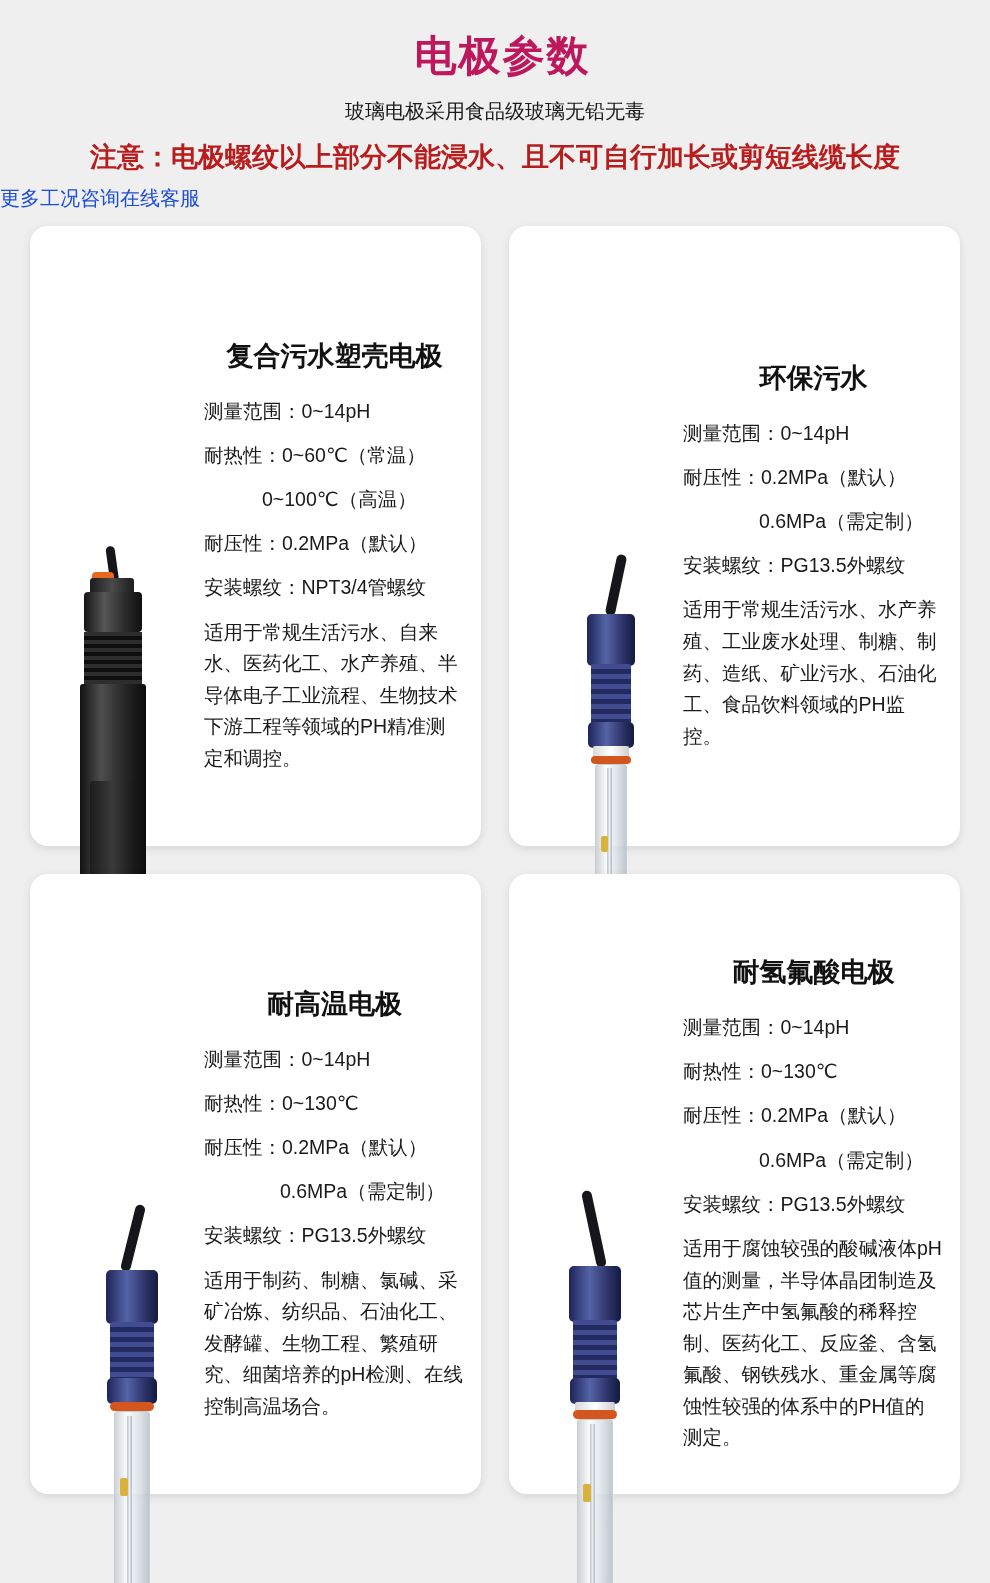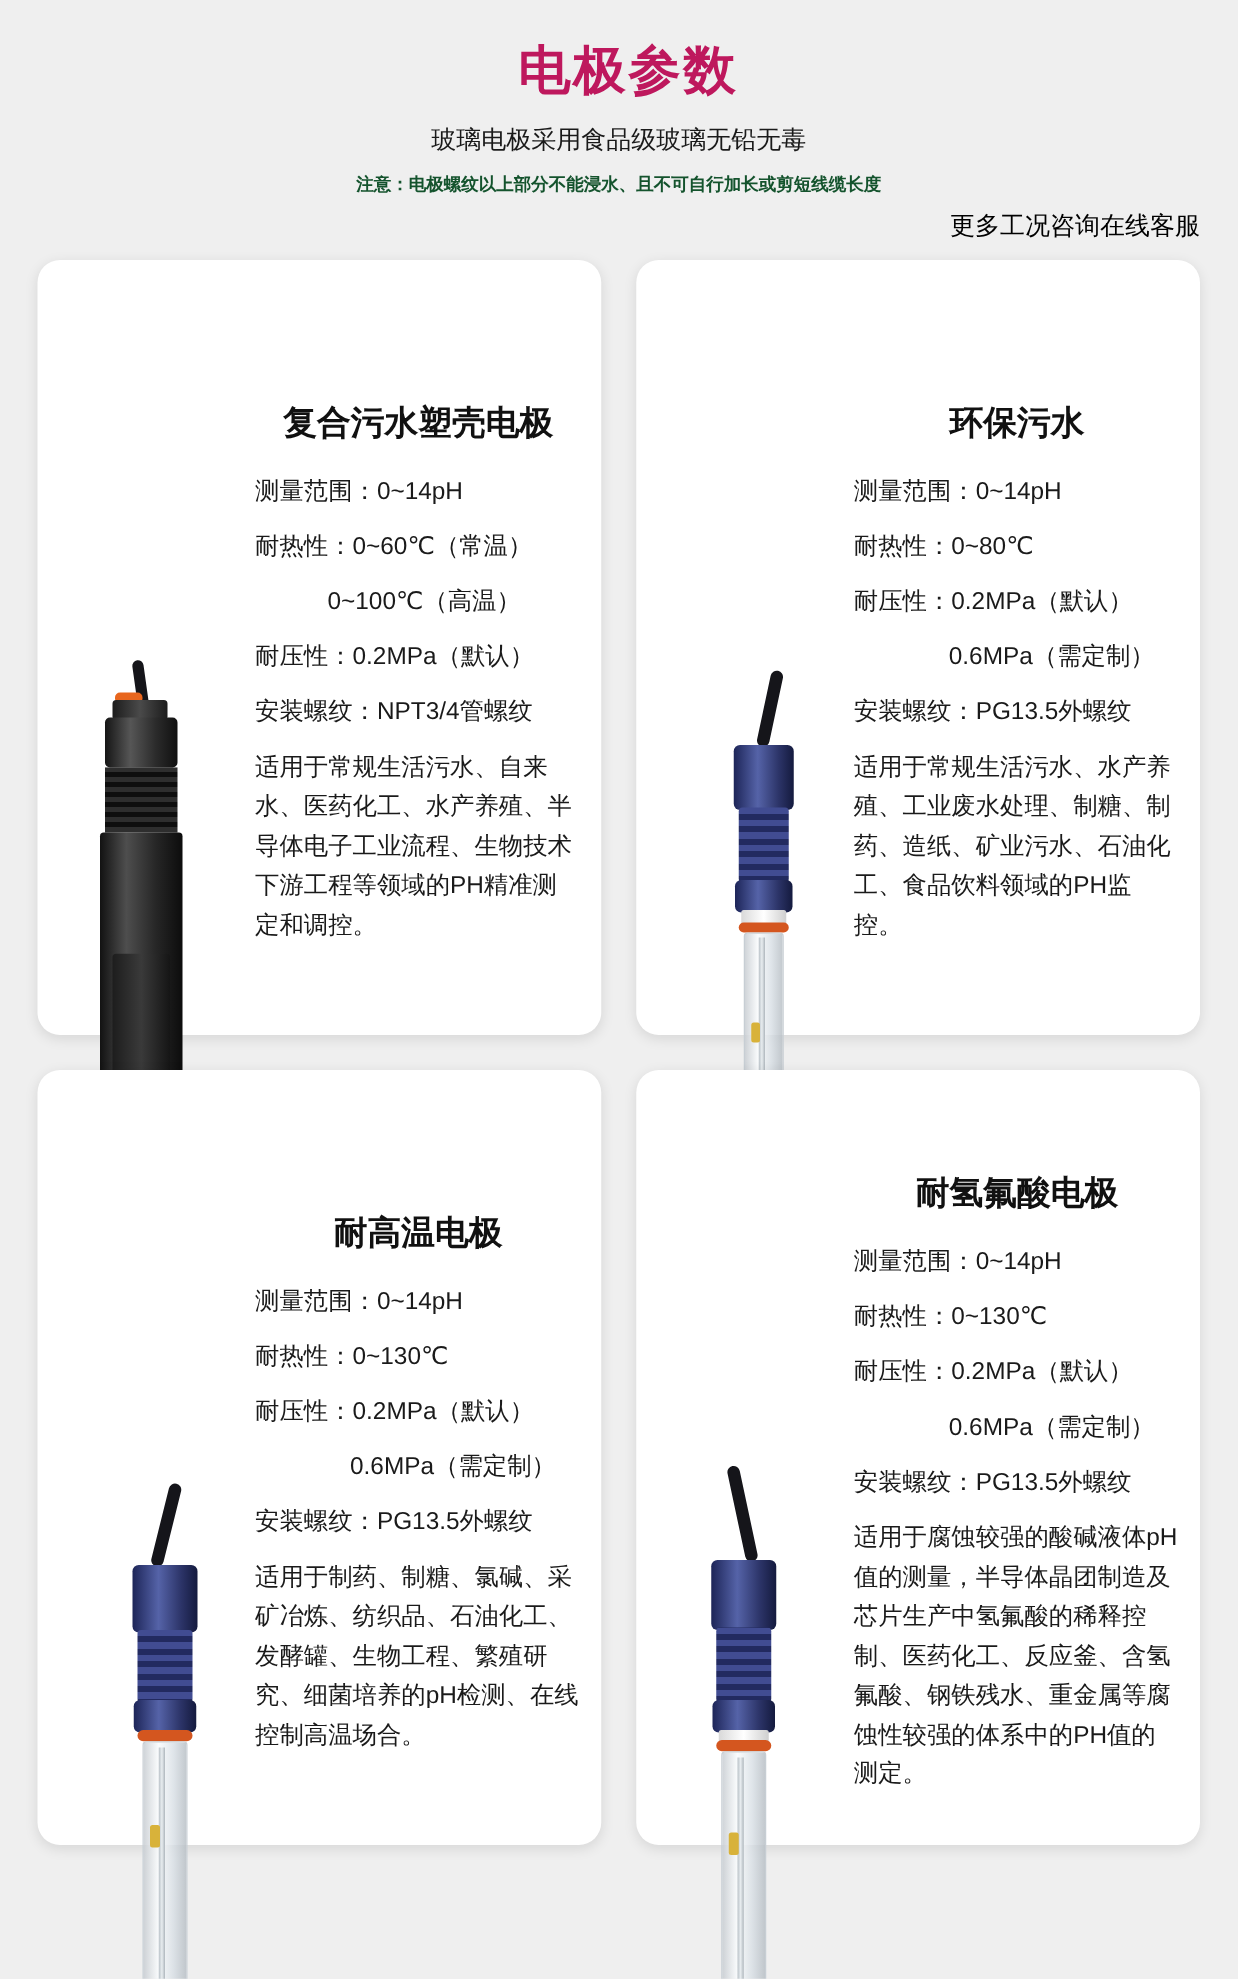--- a/index.html
+++ b/index.html
@@ -23,31 +23,31 @@
     color: #be185d;
     margin-left: 15px;
   }
   .subtitle {
     font-size: 20px;
     margin-top: 14px;
     color: #1a1a1a;
     text-align: center;
   }
   .warning {
-    font-size: 14px;
+    font-size: 27px;
     font-weight: bold;
-    color: #14532d;
+    color: #b91c1c;
     margin-top: 14px;
   }
   .consult {
     font-size: 20px;
-    text-align: right;
+    text-align: left;
     padding-right: 30px;
     margin-top: 10px;
-    color: #000000;
+    color: #1d4ed8;
   }
   .grid {
     position: relative;
     margin-top: 14px;
     padding: 0 30px;
     display: grid;
     grid-template-columns: 1fr 1fr;
     grid-gap: 28px 28px;
   }
   .card {
@@ -169,21 +169,20 @@
       <div class="g-white" style="left:74px;top:210px;width:36px;height:12px;border-radius:2px;"></div>
       <div class="g-ring" style="left:72px;top:220px;width:40px;height:8px;"></div>
       <div class="g-glass" style="left:76px;top:228px;width:32px;height:322px;"></div>
       <div class="g-inner" style="left:88px;top:232px;width:5px;height:300px;"></div>
       <div class="g-yellow" style="left:82px;top:300px;width:7px;height:16px;"></div>
       <div class="g-tipbulb" style="left:80px;top:546px;width:24px;height:26px;background:#e0d49a;"></div>
     </div>
     <div class="card-body">
       <div class="card-title">环保污水</div>
       <div class="spec">测量范围：0~14pH</div>
-      <div class="spec">耐热性：0~80℃</div>
       <div class="spec">耐压性：0.2MPa（默认）</div>
       <div class="spec indent2">0.6MPa（需定制）</div>
       <div class="spec">安装螺纹：PG13.5外螺纹</div>
       <div class="desc">适用于常规生活污水、水产养殖、工业废水处理、制糖、制药、造纸、矿业污水、石油化工、食品饮料领域的PH监控。</div>
     </div>
   </div>
 
   <div class="card">
     <div class="card-img">
       <div class="cable g-cable" style="position:absolute;left:88px;top:20px;height:68px;transform:rotate(14deg);"></div>

